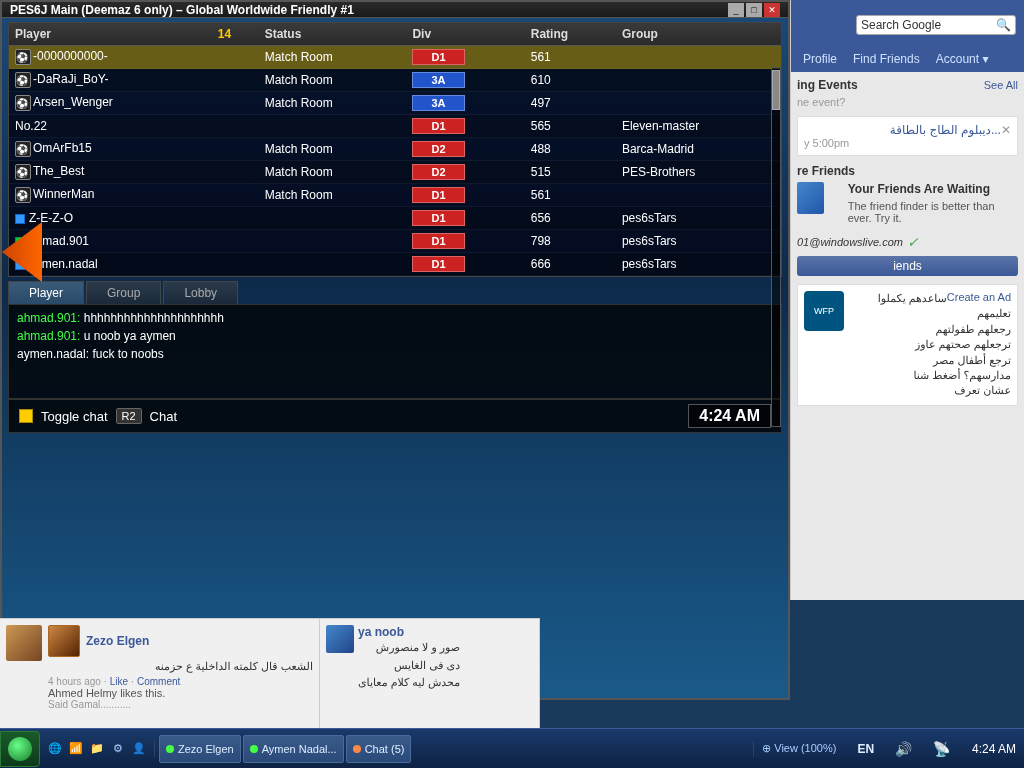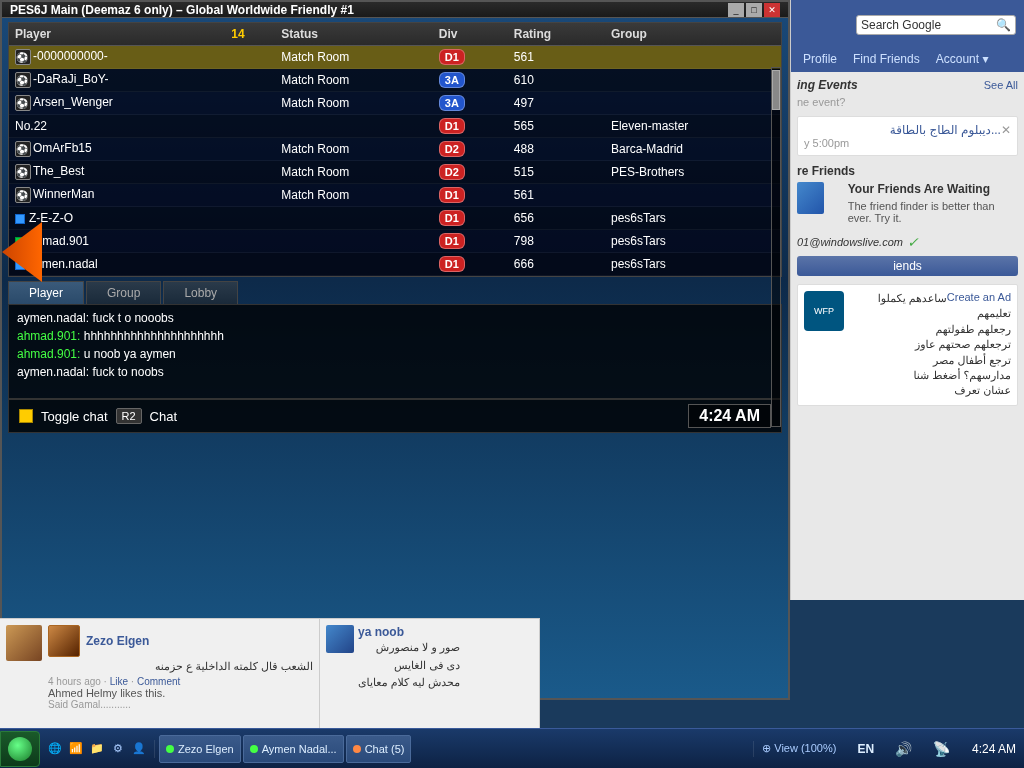--- a/index.html
+++ b/index.html
@@ -69,22 +69,22 @@
       color: #fff;
       font-size: 12px;
       border-bottom: 1px solid rgba(255,255,255,0.05);
     }
     .row-highlighted { background: rgba(200,160,0,0.5); }
     .row-dark { background: rgba(0,0,20,0.4); }
     .row-dark2 { background: rgba(0,0,40,0.3); }
 
     .div-badge {
       display: inline-block;
-      padding: 1px 5px;
-      border-radius: 6px;
+      padding: 1px 18px;
+      border-radius: 0;
       font-size: 11px;
       font-weight: bold;
       color: #fff;
       border: 1px solid rgba(255,255,255,0.3);
     }
     .div-d1 { background: #cc2222; }
     .div-d2 { background: #cc2222; }
     .div-3a { background: #2255cc; }
 
     .player-icon {
@@ -230,21 +230,21 @@
       padding: 0 8px 4px 8px;
       gap: 8px;
     }
     .fb-nav-item { color: #cce0ff; font-size: 12px; cursor: pointer; padding: 2px 4px; }
     .fb-nav-item.has-arrow::after { content: ' ▾'; }
 
     #fb-content { padding: 6px; }
 
     #events-section { margin-bottom: 8px; }
     #events-header { display: flex; justify-content: space-between; align-items: center; margin-bottom: 4px; }
-    #events-title { font-size: 12px; font-weight: bold; color: #333; font-style: italic; }
+    #events-title { font-size: 12px; font-weight: bold; color: #333; }
     #see-all { color: #3b5998; font-size: 11px; cursor: pointer; }
     #event-question { font-size: 11px; color: #999; }
 
     #ad-section {
       background: #fff;
       border: 1px solid #ddd;
       padding: 6px;
       margin-bottom: 8px;
       border-radius: 2px;
     }
@@ -531,24 +531,20 @@
   <div id="nav-arrow"></div>
 
   <div id="tabs-bar">
     <div class="tab active">Player</div>
     <div class="tab">Group</div>
     <div class="tab">Lobby</div>
   </div>
 
   <div id="chat-area">
     <div class="chat-line">
-      <span class="chat-name-white">aymen.nadal: </span>
-      <span class="chat-msg">fuck t o nooobs</span>
-    </div>
-    <div class="chat-line">
       <span class="chat-name-green">ahmad.901: </span>
       <span class="chat-msg">hhhhhhhhhhhhhhhhhhhhh</span>
     </div>
     <div class="chat-line">
       <span class="chat-name-green">ahmad.901: </span>
       <span class="chat-msg">u noob ya aymen</span>
     </div>
     <div class="chat-line">
       <span class="chat-name-white">aymen.nadal: </span>
       <span class="chat-msg">fuck to noobs</span>

